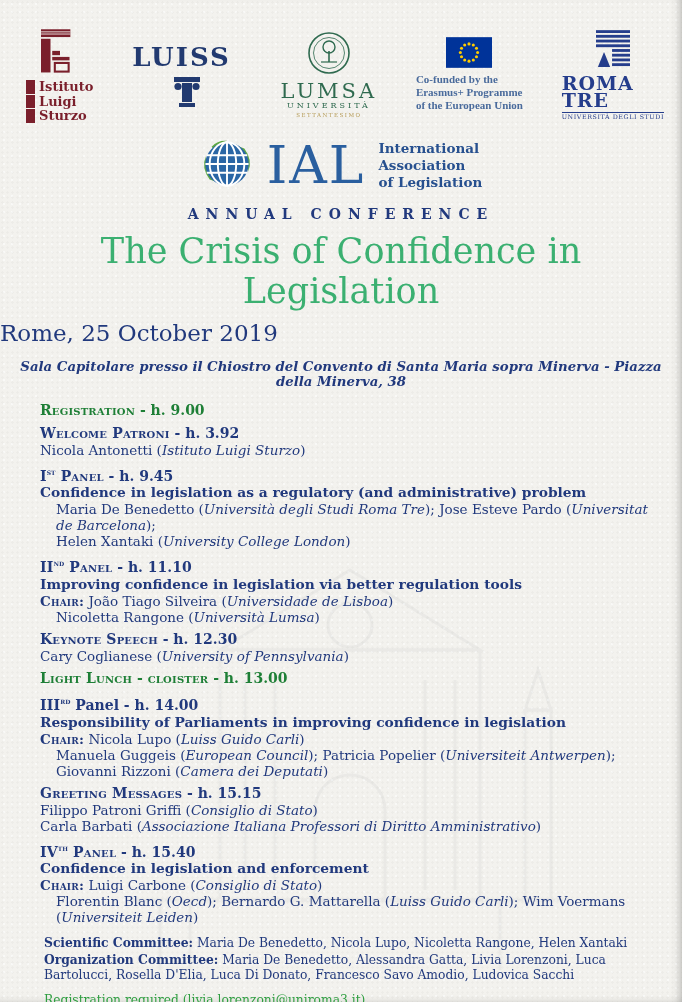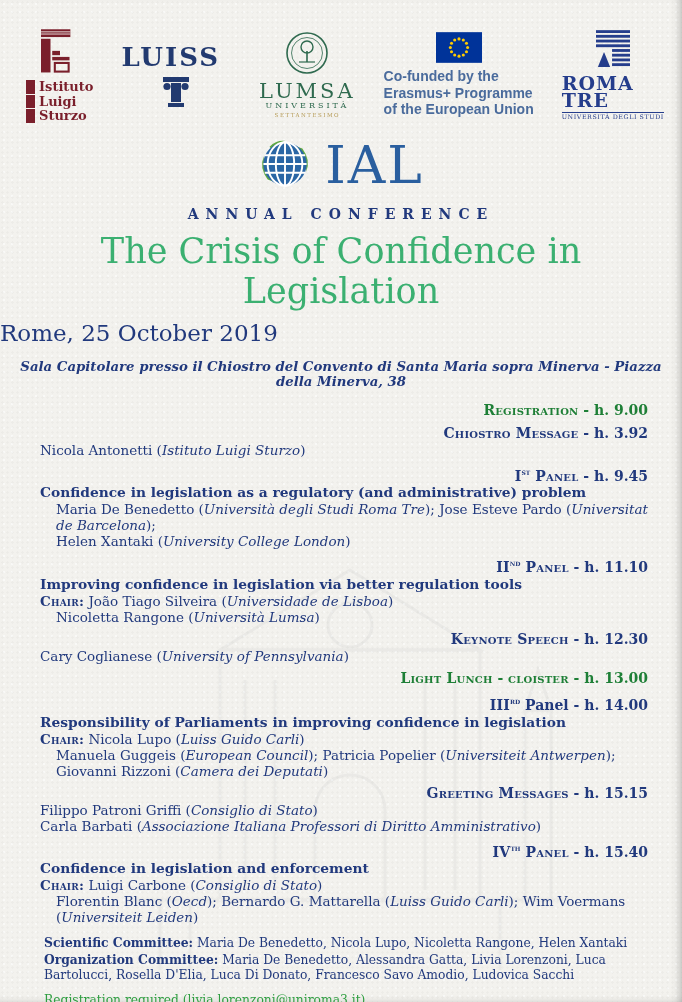--- a/index.html
+++ b/index.html
@@ -18,36 +18,36 @@
   
   .logo-row{display:flex;justify-content:space-between;align-items:center;padding:26px 18px 0 26px;position:relative;}
   .plogo{display:flex;align-items:center;gap:5px;flex-direction:column;}
   .sturzo-text{color:#7a1f2b;font-weight:bold;font-size:13px;line-height:1.04;}
   .sturzo-text div{border-left:9px solid #7a1f2b;padding-left:4px;margin:1px 0;}
   .luiss-label{color:#223a70;font-size:26px;letter-spacing:2px;font-weight:700;margin-right:11px;}
   .lumsa-text{color:#2f6a4f;text-align:center;line-height:1.05;}
   .lumsa-name{font-size:21px;letter-spacing:3px;}
   .lumsa-sub{font-size:8px;letter-spacing:3px;}
   .lumsa-anniv{font-size:5.5px;letter-spacing:1.5px;color:#b59a55;margin-top:2px;}
-  .eu-text{font-family:Liberation Sans, sans-serif;font-size:14px;line-height:1.18;color:#4a6b9c;font-weight:bold;}
+  .eu-text{font-family:Liberation Serif, serif;font-size:11px;line-height:1.18;color:#4a6b9c;font-weight:bold;}
   .rt-text{color:#253d8c;line-height:.92;}
   .rt-big{font-size:19px;font-weight:bold;letter-spacing:1px;}
   .rt-sub{font-size:6.3px;letter-spacing:.6px;border-top:1px solid #253d8c;margin-top:2px;padding-top:1px;}
   
   .ial-row{display:flex;justify-content:center;align-items:flex-end;gap:13px;margin-top:13px;}
   .ial-acronym{font-size:52px;color:#2a5f9f;letter-spacing:2px;line-height:1;}
   .ial-name{color:#27508f;font-weight:bold;font-size:13.5px;line-height:1.25;border-left:0;}
   .kicker{text-align:center;margin-top:15px;font-size:14px;font-weight:bold;letter-spacing:.5em;color:#21397d;}
   .title{text-align:center;margin-top:9px;font-size:35px;color:#3bb071;font-weight:500;}
   .date{margin-top:9px;font-size:23px;color:#21397d;}
   .venue{text-align:center;margin-top:13px;font-size:13.3px;font-weight:bold;font-style:italic;color:#21397d;}
   
   .program{margin:13px 34px 0 40px;font-size:13.5px;line-height:16px;position:relative;}
   .pentry{margin-bottom:6px;}
-  .phead{font-weight:bold;font-size:14px;line-height:17px;text-align:right;}
+  .phead{font-weight:bold;font-size:14px;line-height:17px;}
   .phead.navy{color:#21397d;}
   .phead.green{color:#1e7f36;}
   .ptitle{font-weight:bold;color:#21397d;line-height:17px;font-size:13.8px;}
   .prow{color:#21397d;}
   .prow.ind{padding-left:16px;}
   .seg-i{font-style:italic;}
   .seg-b{font-weight:bold;}
   .seg-sc{font-variant:small-caps;letter-spacing:.2px;}
   .seg-sup{vertical-align:super;font-size:.6em;font-variant:small-caps;}
   
@@ -184,33 +184,38 @@
       <g stroke="#ffffff" stroke-width="2" fill="none">
         <ellipse cx="28" cy="28" rx="9.5" ry="22.5"></ellipse>
         <ellipse cx="28" cy="28" rx="18" ry="22.5"></ellipse>
         <line x1="28" y1="5.5" x2="28" y2="50.5"></line>
         <line x1="7" y1="19" x2="49" y2="19"></line>
         <line x1="5.6" y1="28" x2="50.4" y2="28"></line>
         <line x1="7" y1="37" x2="49" y2="37"></line>
       </g>
     </svg>
     <div class="ial-acronym">IAL</div>
+    <div class="ial-name">
+      <div>International</div>
+      <div>Association</div>
+      <div>of Legislation</div>
+    </div>
   </div>
 
   <div class="kicker">ANNUAL CONFERENCE</div>
   <div class="title">The Crisis of Confidence in Legislation</div>
   <div class="date">Rome, 25 October 2019</div>
   <div class="venue">Sala Capitolare presso il Chiostro del Convento di Santa Maria sopra Minerva - Piazza della Minerva, 38</div>
 
   <div class="program">
       <div class="pentry">
         <div class="phead green"><span class="seg-sc">Registration</span><span> - h. 9.00</span></div>
       </div>
       <div class="pentry">
-        <div class="phead navy"><span class="seg-sc">Chiostro Message</span><span> - h. 3.92</span></div>
+        <div class="phead navy"><span class="seg-sc">Welcome Patroni</span><span> - h. 3.92</span></div>
         <div class="prow"><span>Nicola Antonetti (</span><span class="seg-i">Istituto Luigi Sturzo</span><span>)</span></div>
       </div>
       <div class="pentry">
         <div class="phead navy"><span class="seg-sc">I</span><span class="seg-sup">st</span><span class="seg-sc"> Panel</span><span> - h. 9.45</span></div>
         <div class="ptitle">Confidence in legislation as a regulatory (and administrative) problem</div>
         <div class="prow ind"><span>Maria De Benedetto (</span><span class="seg-i">Università degli Studi Roma Tre</span><span>); Jose Esteve Pardo (</span><span class="seg-i">Universitat de Barcelona</span><span>);</span></div>
         <div class="prow ind"><span>Helen Xantaki (</span><span class="seg-i">University College London</span><span>)</span></div>
       </div>
       <div class="pentry">
         <div class="phead navy"><span class="seg-sc">II</span><span class="seg-sup">nd</span><span class="seg-sc"> Panel</span><span> - h. 11.10</span></div>

